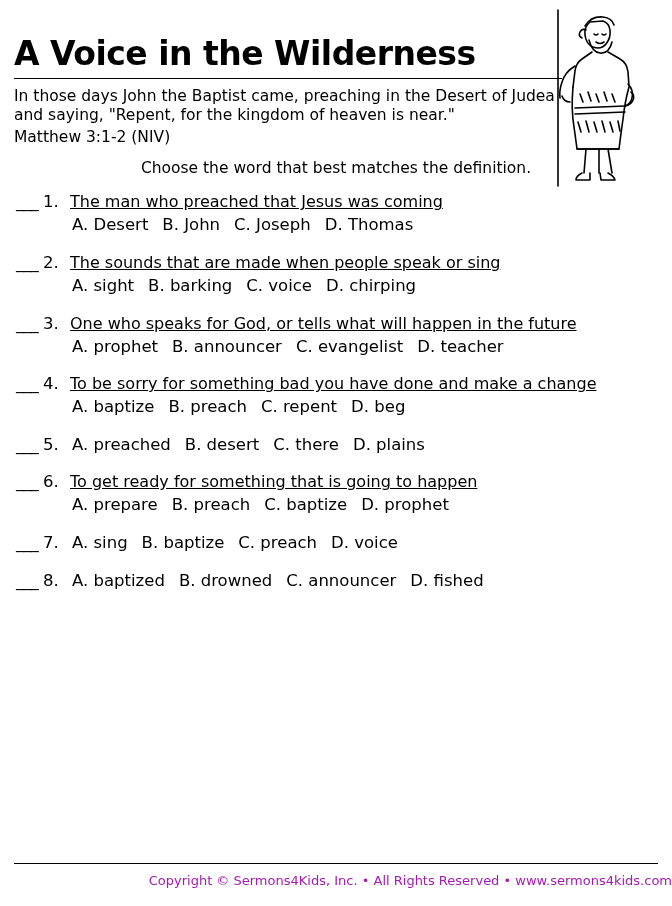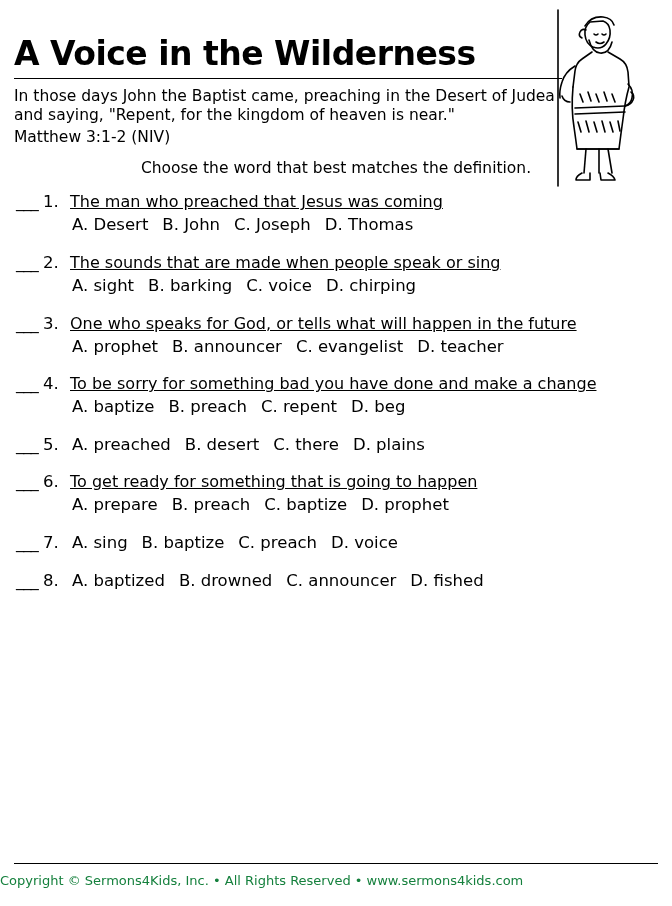--- a/index.html
+++ b/index.html
@@ -103,23 +103,23 @@
     left: 14px;
     bottom: 42px;
     width: 644px;
     border-top: 1.3px solid #000;
   }
   .footer {
     position: absolute;
     left: 0;
     right: 0;
     bottom: 18px;
-    text-align: left;
+    text-align: right;
     font-size: 13px;
-    color: #15803d;
+    color: #a21caf;
   }
   
   .illustration {
     position: absolute;
     top: 4px;
     right: 18px;
     width: 110px;
     height: 190px;
   }
   .illustration svg {

